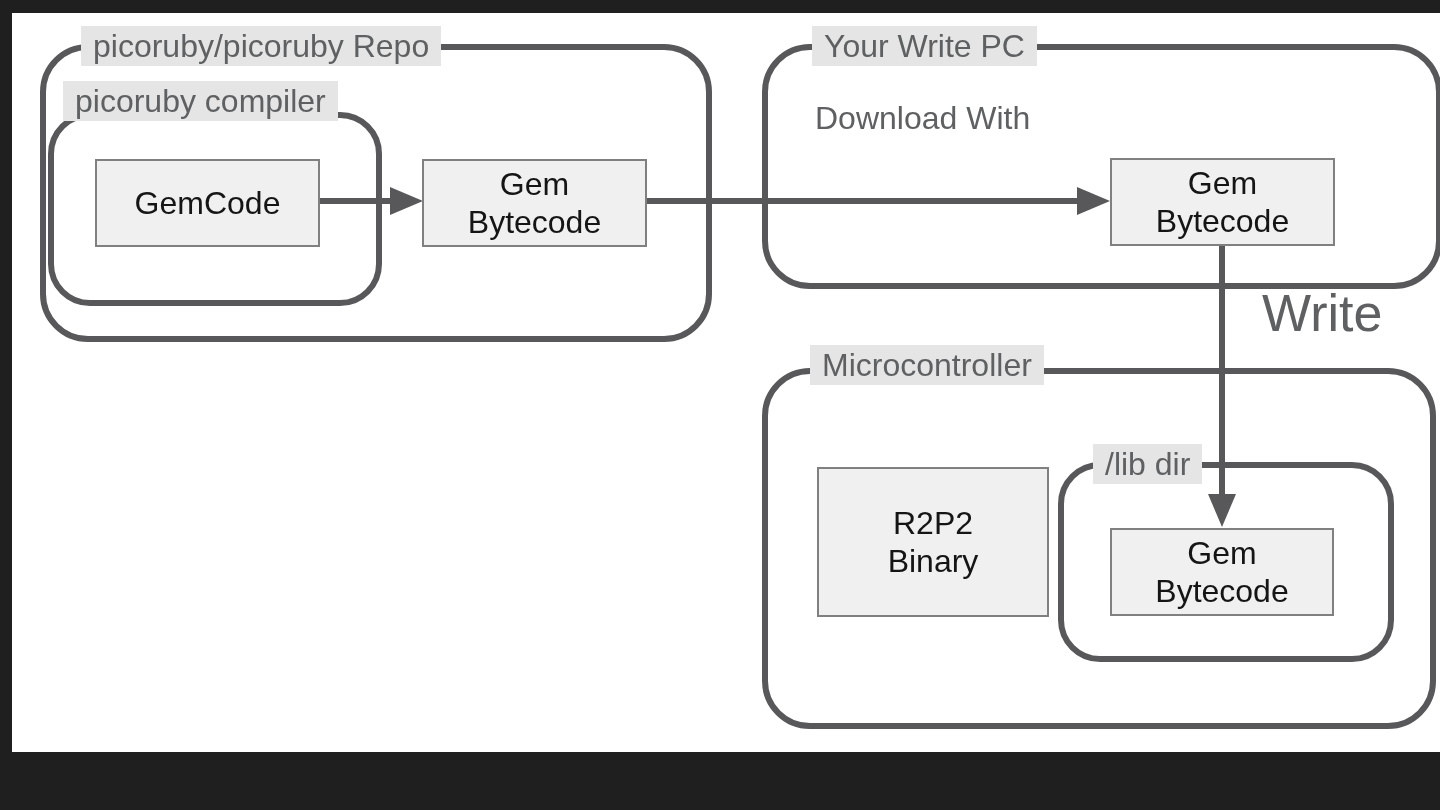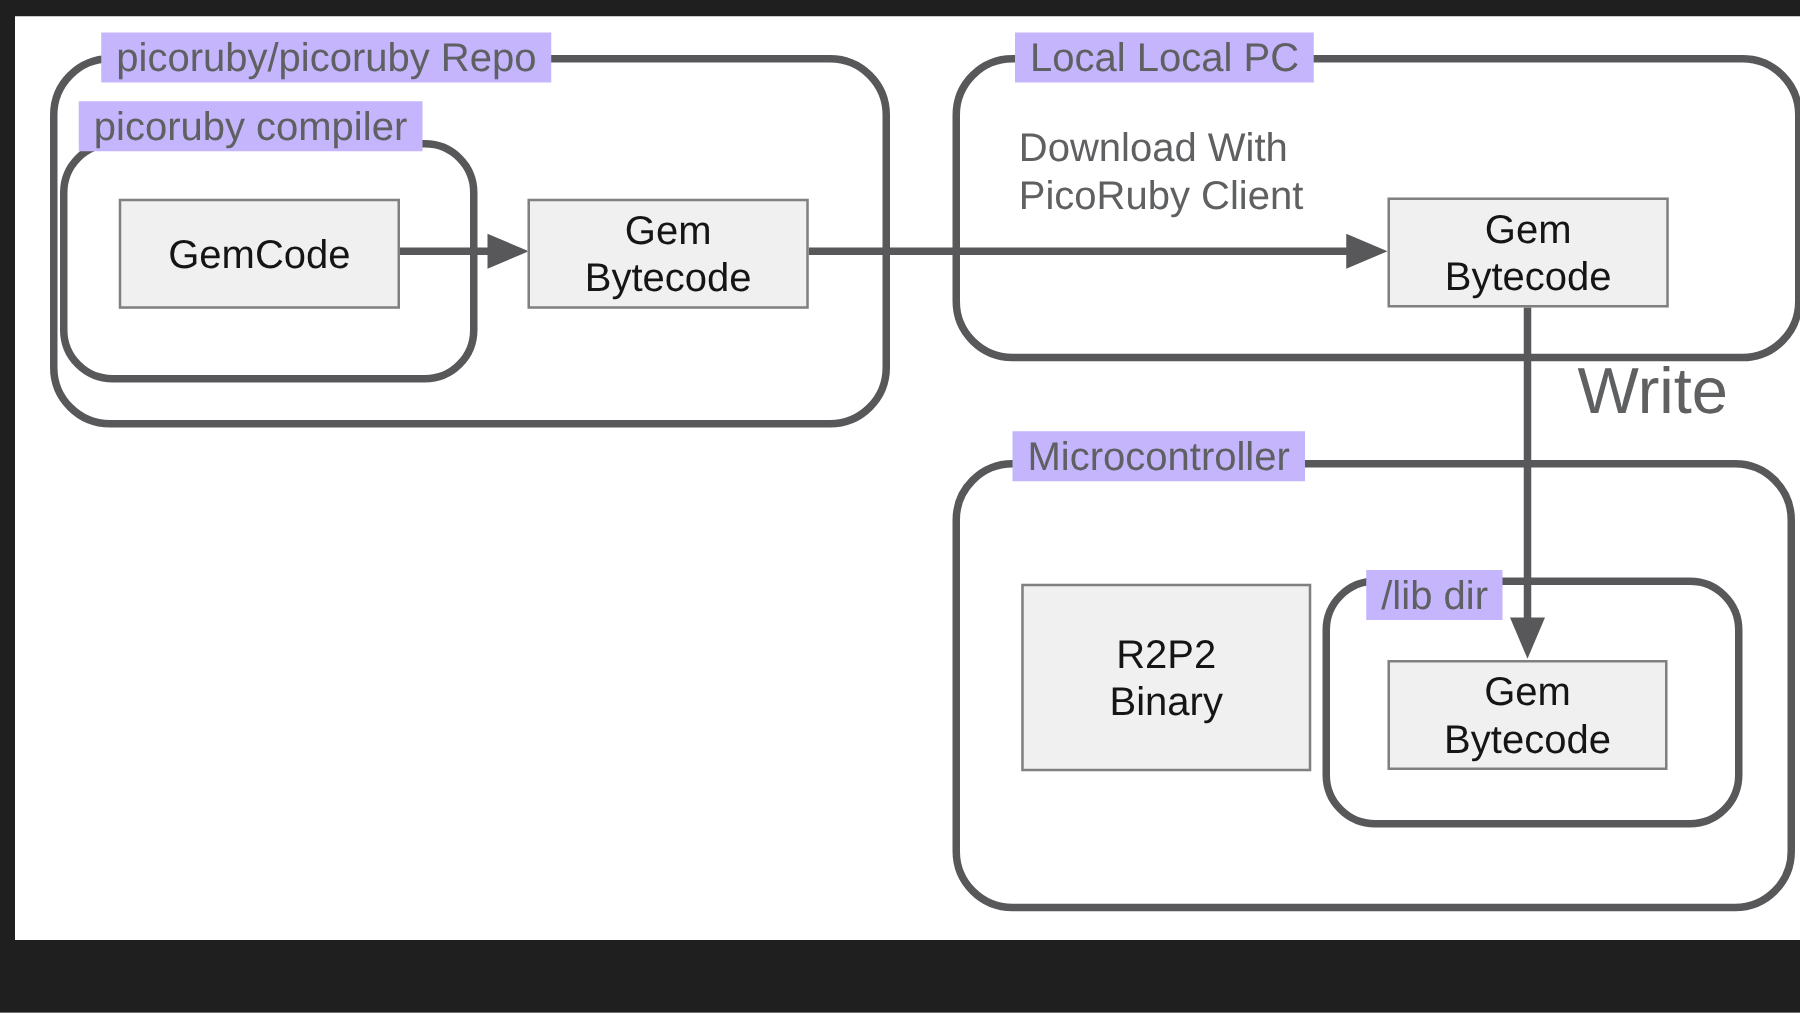--- a/index.html
+++ b/index.html
@@ -20,29 +20,29 @@
   }
   .g-repo     { left:40px;   top:44px;  width:660px; height:286px; border-radius:48px; }
   .g-compiler { left:48px;   top:112px; width:322px; height:182px; border-radius:42px; }
   .g-localpc  { left:762px;  top:44px;  width:668px; height:233px; border-radius:48px; }
   .g-micro    { left:762px;  top:368px; width:662px; height:349px; border-radius:48px; }
   .g-libdir   { left:1058px; top:462px; width:324px; height:188px; border-radius:42px; }
 
   
   .glabel {
     position:absolute; z-index:6;
-    background:#c4b5fd; color:#5f6062;
+    background:#e5e5e5; color:#5f6062;
     font-size:32px; line-height:40px;
     padding:0 12px; white-space:nowrap;
   }
   .l-repo     { left:81px;   top:26px;  }
   .l-compiler { left:63px;   top:81px;  }
   .l-localpc  { left:812px;  top:26px;  }
   .l-micro    { left:810px;  top:345px; }
-  .l-libdir   { left:1093px; top:444px;margin-top:12px; }
+  .l-libdir   { left:1093px; top:444px; }
 
   
   .node {
     position:absolute; z-index:4;
     background:#f0f0f0; border:2px solid #808080;
     color:#151515; font-size:32px; line-height:38px;
     display:flex; flex-direction:column; align-items:center; justify-content:center;
     text-align:center;
   }
   .n-gemcode { left:95px;   top:159px; width:221px; height:84px;text-align:right;  }
@@ -104,24 +104,23 @@
       <span>R2P2</span>
       <span>Binary</span>
     </div>
     <div class="node n-gb3">
       <span>Gem</span>
       <span>Bytecode</span>
     </div>
 
     <div class="glabel l-repo">picoruby/picoruby Repo</div>
     <div class="glabel l-compiler">picoruby compiler</div>
-    <div class="glabel l-localpc">Local Local PC</div>
+    <div class="glabel l-localpc">Your Write PC</div>
     <div class="glabel l-micro">Microcontroller</div>
     <div class="glabel l-libdir">/lib dir</div>
 
     <div class="note note-download">
       <div>Download With</div>
-      <div>PicoRuby Client</div>
     </div>
     <div class="note note-write">Write</div>
 
   </div>
 </div>
 
 </body></html>

